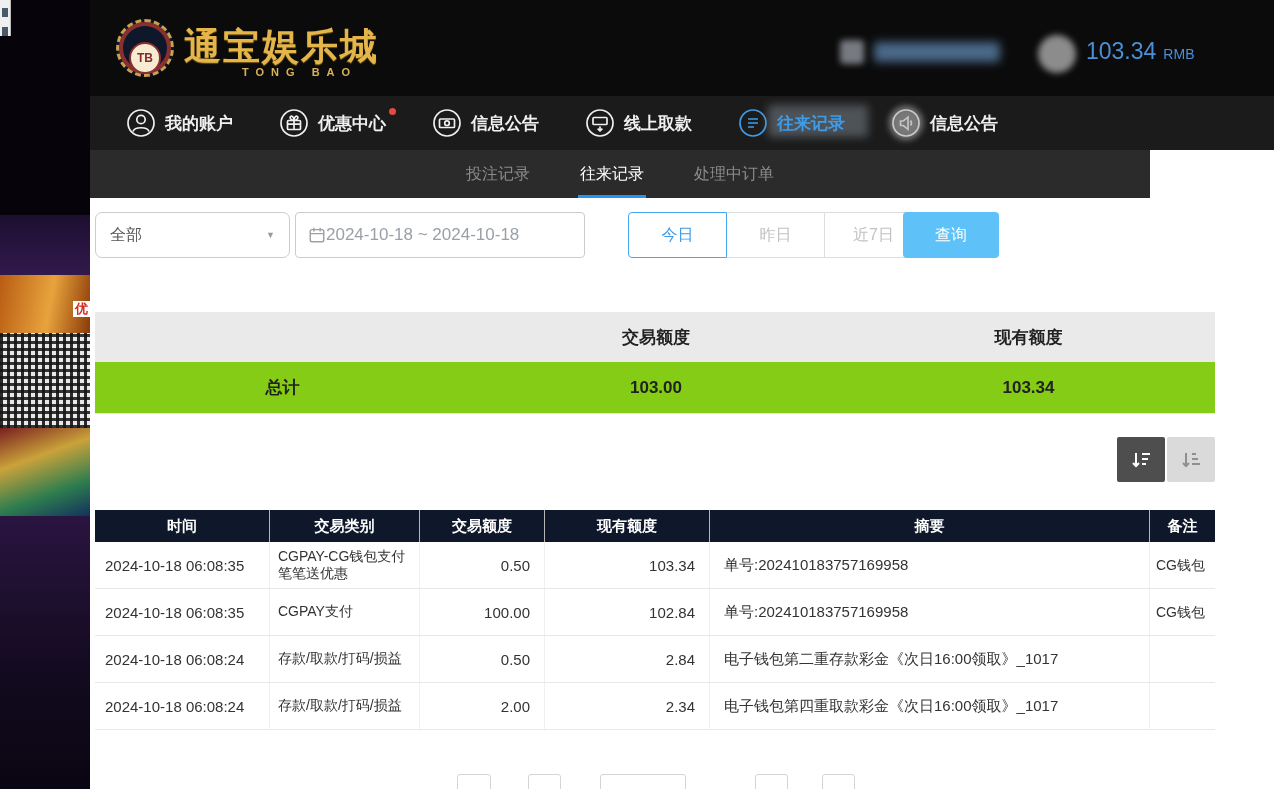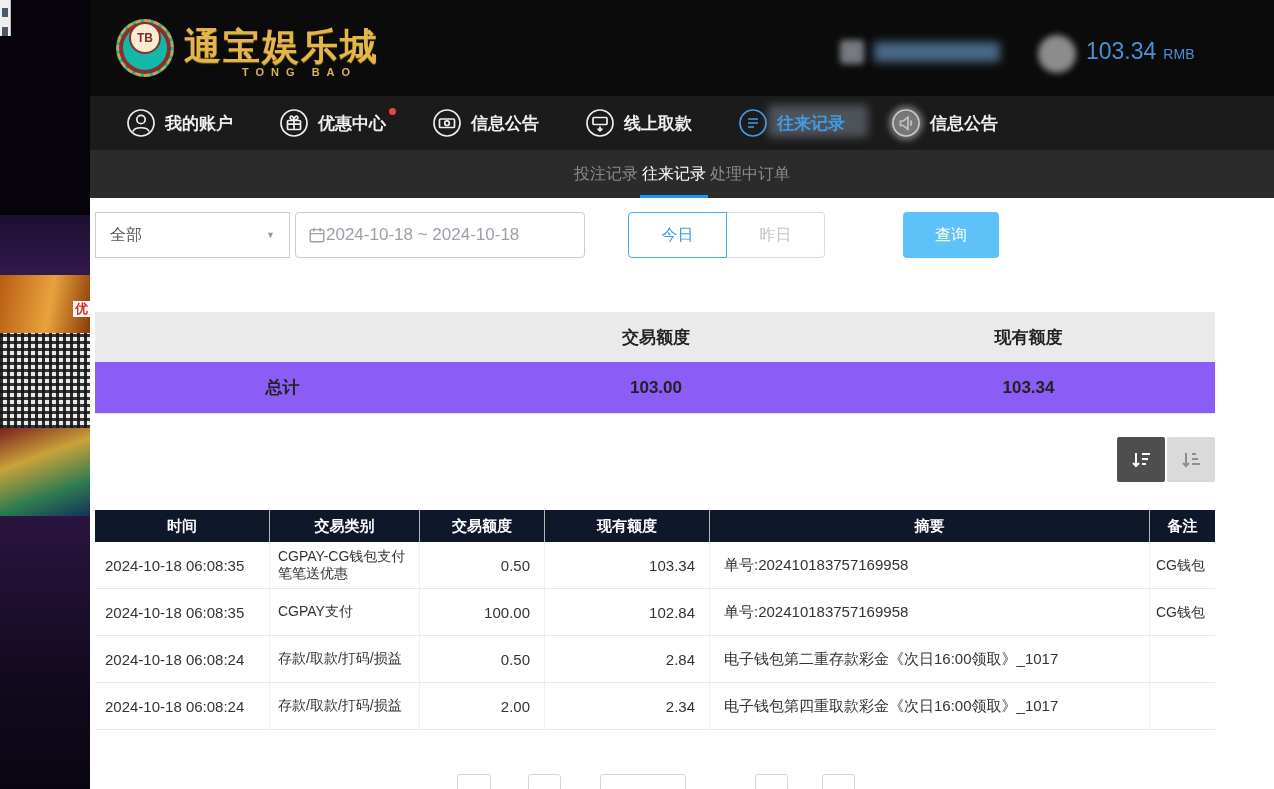--- a/index.html
+++ b/index.html
@@ -24,21 +24,21 @@
     border-right:1px solid #bbb;z-index:3;
     background-image:repeating-linear-gradient(180deg,transparent 0 5px,#4a5a6a 5px 14px,transparent 14px 19px);
     background-size:6px 100%;background-repeat:no-repeat;background-position:2px 3px;}
 
   
   .window{position:absolute;left:90px;top:0;width:1184px;height:789px;background:#fff;z-index:2;}
 
   
   .site-header{position:absolute;left:0;top:0;width:1184px;height:96px;background:#0b0b0b;}
   .chip{position:absolute;left:26px;top:19px;width:58px;height:58px;border-radius:50%;
-    background:#14b8a6;border:3px dashed #caa14e;display:flex;align-items:flex-start;justify-content:center;
+    background:#0f172a;border:3px dashed #caa14e;display:flex;align-items:flex-end;justify-content:center;
     box-shadow:inset 0 0 0 4px #8a2f2f;}
   .chip-inner{width:32px;height:32px;border-radius:50%;background:#f7ecd2;border:2px solid #8a2f2f;
     display:flex;align-items:center;justify-content:center;color:#7d2b2b;font-weight:bold;font-size:12px;}
   .logo-cn{position:absolute;left:94px;top:22px;font-size:37px;font-weight:bold;letter-spacing:2px;
     color:#e3b54b;text-shadow:0 1px 1px #7a5a10;}
   .logo-en{position:absolute;left:152px;top:66px;font-size:11px;letter-spacing:7px;color:#d8b25a;font-weight:bold;}
   .blur-chip{position:absolute;left:750px;top:40px;width:24px;height:24px;background:#8a8f96;
     border-radius:4px;filter:blur(3px);opacity:.85;}
   .blur-user{position:absolute;left:784px;top:42px;width:126px;height:20px;background:#56799f;
     border-radius:3px;filter:blur(5px);opacity:.85;}
@@ -57,47 +57,47 @@
   .nav-icon{display:flex;align-items:center;}
   .nav-label{position:relative;z-index:1;white-space:nowrap;}
   .nav-dot{position:absolute;top:-4px;right:-10px;width:7px;height:7px;border-radius:50%;background:#e8483f;}
   .nav-blur{position:absolute;left:30px;top:-3px;width:100px;height:32px;background:rgba(130,140,150,.5);
     filter:blur(4px);border-radius:3px;z-index:0;}
   .icon-wrap{position:relative;display:flex;}
   .icon-blur{position:absolute;left:-2px;top:-2px;width:34px;height:34px;border-radius:50%;
     background:rgba(170,170,170,.65);filter:blur(3px);}
 
   
-  .subnav{position:absolute;left:0;top:150px;width:1184px;height:48px;background:#2b2b2b;
-    display:flex;justify-content:center;}
+  .subnav{position:absolute;left:0;top:150px;width:1060px;height:48px;background:#2b2b2b;
+    display:flex;justify-content:center;gap:46px;}
   .tab{color:#8b8b8b;font-size:16px;line-height:48px;position:relative;cursor:pointer;padding:0 2px;}
   .tab.active{color:#ffffff;}
   .tab.active::after{content:"";position:absolute;left:0;right:0;bottom:0;height:3px;background:#2196f3;}
 
   
   .type-select{position:absolute;left:5px;top:212px;width:195px;height:46px;border:1px solid #ccc;
-    border-radius:0;display:flex;align-items:center;padding:0 14px;color:#555;font-size:16px;
+    border-radius:7px;display:flex;align-items:center;padding:0 14px;color:#555;font-size:16px;
     justify-content:space-between;cursor:pointer;background:#fff;}
   .caret{font-size:9px;color:#999;}
   .date-input{position:absolute;left:205px;top:212px;width:290px;height:46px;border:1px solid #ccc;
     border-radius:4px;display:flex;align-items:center;padding:0 12px;color:#9aa0a6;
     font-size:17px;background:#fff;cursor:pointer;}
   .btn-group{position:absolute;left:503px;top:212px;height:46px;display:flex;margin-left:35px;}
   .qbtn{width:99px;height:46px;background:#fff;border:1px solid #ddd;color:#c2c2c2;font-size:16px;margin-left:-1px;}
   .qbtn:first-child{border-radius:4px 0 0 4px;margin-left:0;}
   .qbtn:last-child{border-radius:0 4px 4px 0;}
   .qbtn.active{border:1px solid #45a8f0;color:#3d9be8;position:relative;z-index:2;}
   .query-btn{position:absolute;left:813px;top:212px;width:96px;height:46px;background:#5ec1f8;
     color:#fff;font-size:16px;border-radius:4px;}
 
   
   .summary{position:absolute;left:5px;top:312px;width:1120px;}
   .sum-row{display:flex;}
   .sum-head{height:50px;background:#eaeaea;}
-  .sum-body{height:52px;background:#8b5cf6;border-bottom:1px solid #e3e3e3;text-align:center;}
+  .sum-body{height:52px;background:#84cc16;border-bottom:1px solid #e3e3e3;text-align:center;}
   .sum-cell{display:flex;align-items:center;justify-content:center;font-size:17px;color:#222;font-weight:bold;}
   .sum-c1{width:375px;} .sum-c2{width:372px;} .sum-c3{width:373px;}
 
   
   .sort-btn{position:absolute;top:437px;width:48px;height:45px;display:flex;align-items:center;
     justify-content:center;border-radius:2px;}
   .sort-dark{left:1027px;background:#4e4e4e;}
   .sort-light{left:1077px;background:#dadada;}
 
   
@@ -237,20 +237,21 @@
       <svg width="18" height="18" viewBox="0 0 20 20" fill="none" stroke="#a0a0a0" stroke-width="1.6">
           <rect x="2.5" y="4" width="15" height="13.5" rx="2"></rect>
           <path d="M2.5 8.5h15M6.5 2v4M13.5 2v4"></path>
         </svg>
     </span>
     <span>2024-10-18 ~ 2024-10-18</span>
   </div>
   <div class="btn-group">
     <button class="qbtn active">今日</button>
     <button class="qbtn">昨日</button>
+    <button class="qbtn">近7日</button>
   </div>
   <button class="query-btn">查询</button>
 
   <div class="summary">
     <div class="sum-row sum-head">
       <div class="sum-cell sum-c1"></div>
       <div class="sum-cell sum-c2">交易额度</div>
       <div class="sum-cell sum-c3">现有额度</div>
     </div>
     <div class="sum-row sum-body">

